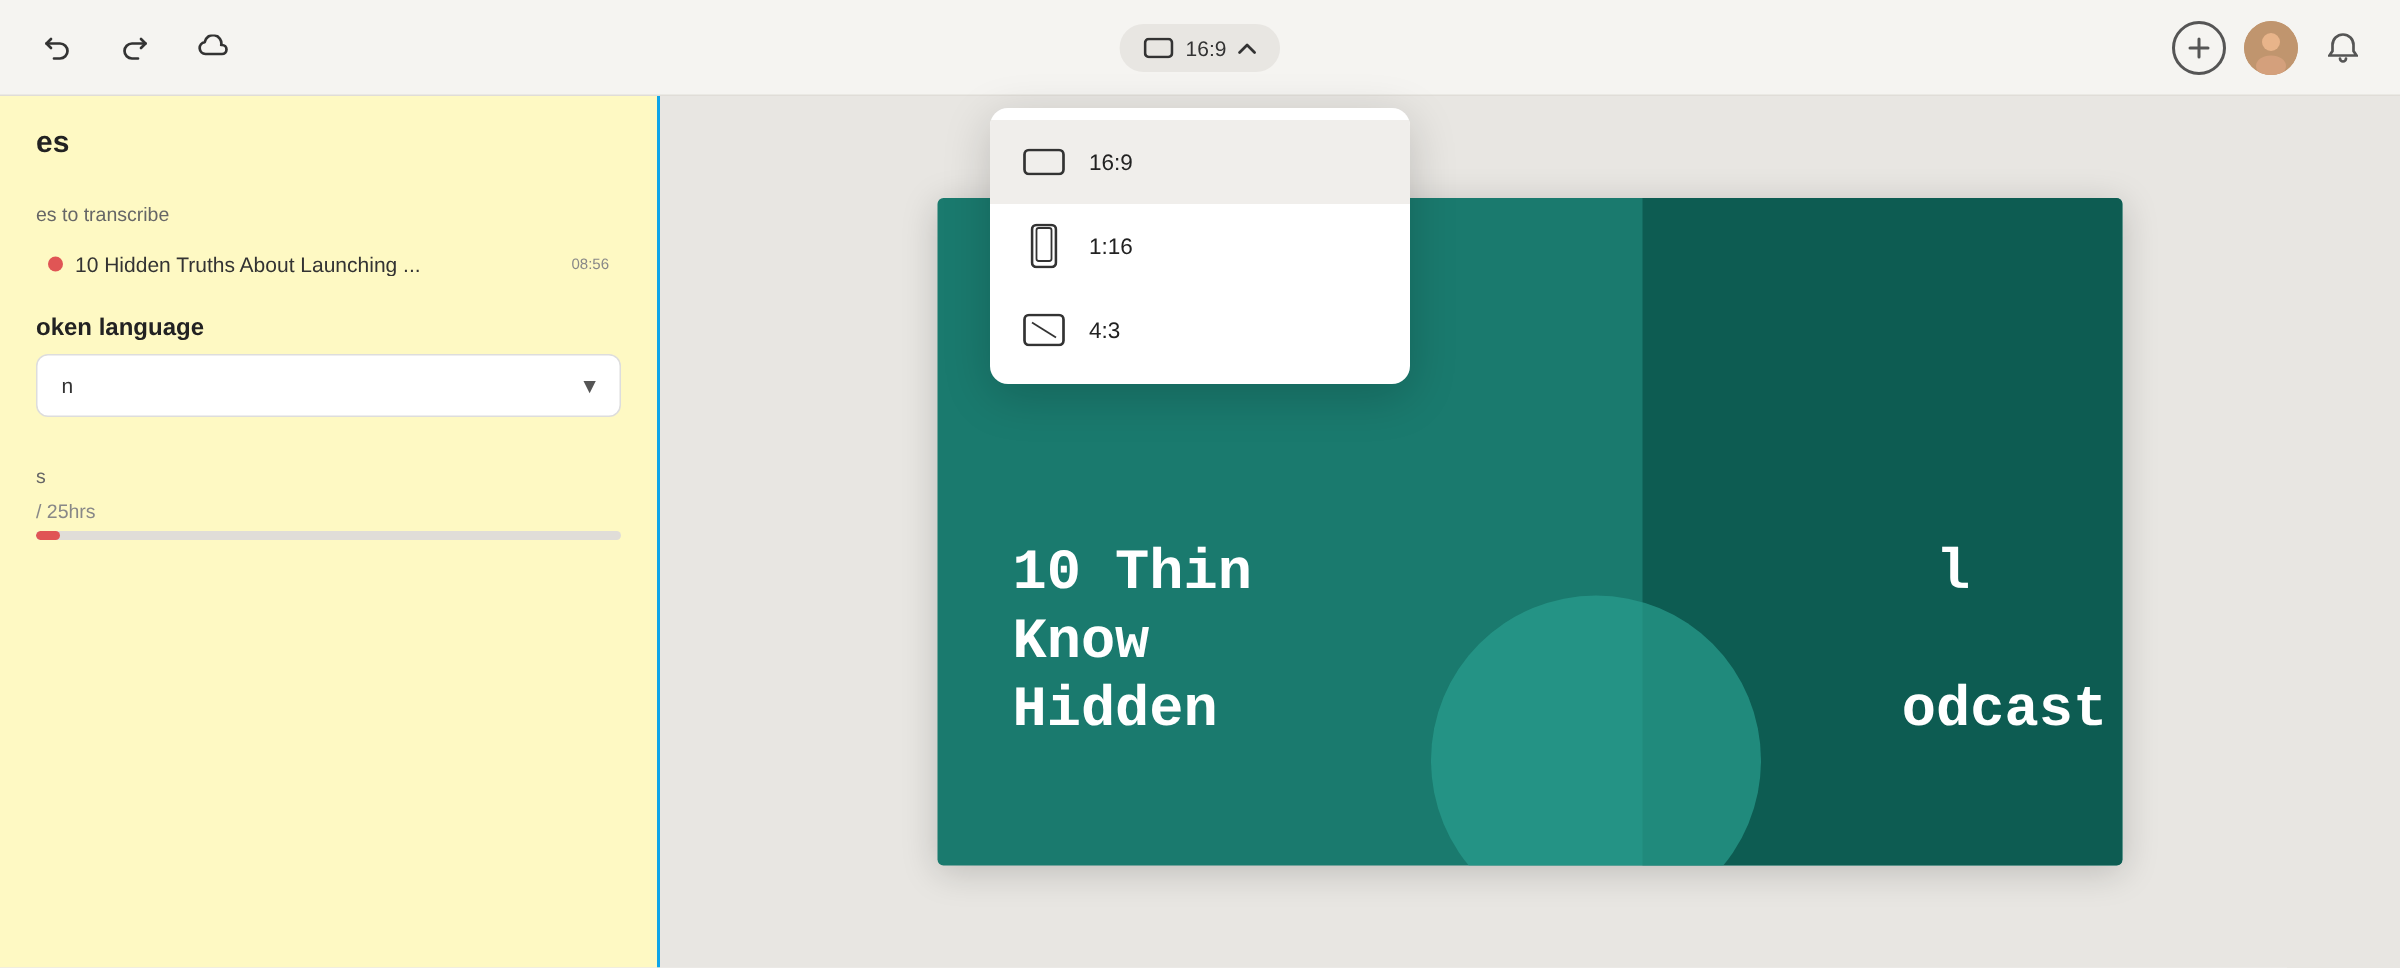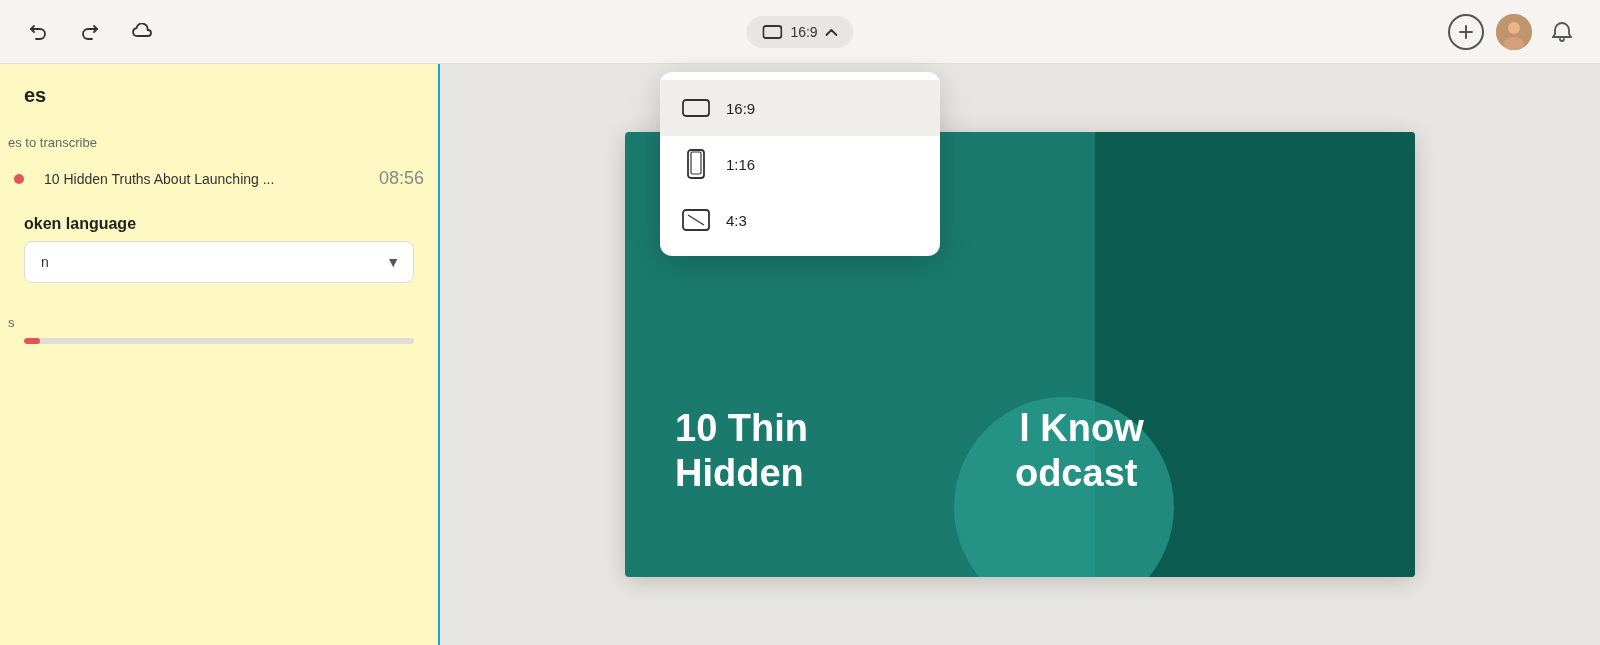--- a/index.html
+++ b/index.html
@@ -123,47 +123,47 @@
     }
     .sidebar-section-title {
       font-size: 20px;
       font-weight: 700;
       color: #222;
       padding: 0 24px 16px;
     }
     .sidebar-label {
       font-size: 13px;
       color: #666;
-      padding: 12px 8px 8px;
+      padding: 12px 24px 8px;
       font-weight: 500;
     }
     .file-item {
       display: flex;
       align-items: center;
-      padding: 10px 14px;
-      gap: 20px;
+      padding: 10px 32px;
+      gap: 8px;
       cursor: pointer;
     }
     .file-dot {
       width: 10px;
       height: 10px;
       border-radius: 50%;
       background: #e05555;
       flex-shrink: 0;
     }
     .file-name {
       font-size: 14px;
       color: #333;
       flex: 1;
       white-space: nowrap;
       overflow: hidden;
       text-overflow: ellipsis;
     }
     .file-duration {
-      font-size: 18px;
+      font-size: 10px;
       color: #888;
       flex-shrink: 0;
     }
     .sidebar-label2 {
       font-size: 16px;
       font-weight: 600;
       color: #222;
       padding: 16px 24px 8px;
     }
     .dropdown-wrapper {
@@ -229,20 +229,21 @@
 
     
     .slide-preview {
       width: 790px;
       height: 445px;
       background: #1a7a6e;
       border-radius: 4px;
       overflow: hidden;
       position: relative;
       box-shadow: 0 4px 24px rgba(0,0,0,0.18);
+      font-family: Liberation Mono, monospace;
     }
     .slide-teal-right {
       position: absolute;
       right: 0;
       top: 0;
       width: 320px;
       height: 100%;
       background: #0d5c52;
     }
     .slide-circle {
@@ -381,20 +382,21 @@
         <option>English</option>
         <option>Spanish</option>
         <option>French</option>
       </select>
       <span class="dropdown-arrow">▼</span>
     </div>
   </div>
 
   <div class="sidebar-label">s</div>
   <div class="hours-bar-section">
+    <div class="hours-label">/ 25hrs</div>
     <div class="hours-bar-bg">
       <div class="hours-bar-fill" style="width: 4%"></div>
     </div>
   </div>
 </div>
 
 <div class="canvas-area">
 
   <div class="slide-preview">
     <div class="slide-teal-right"></div>

